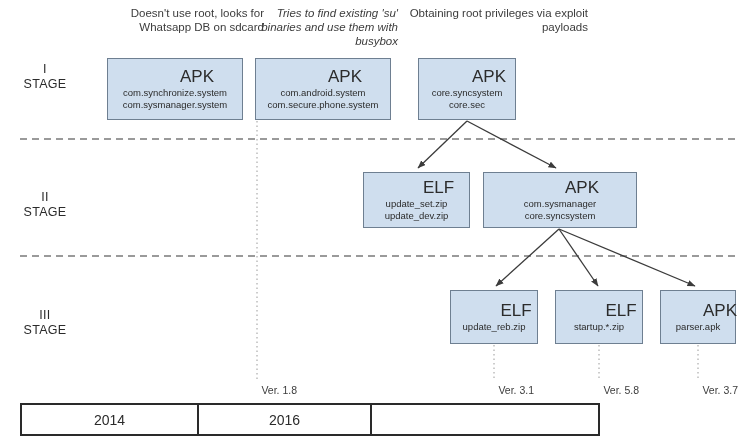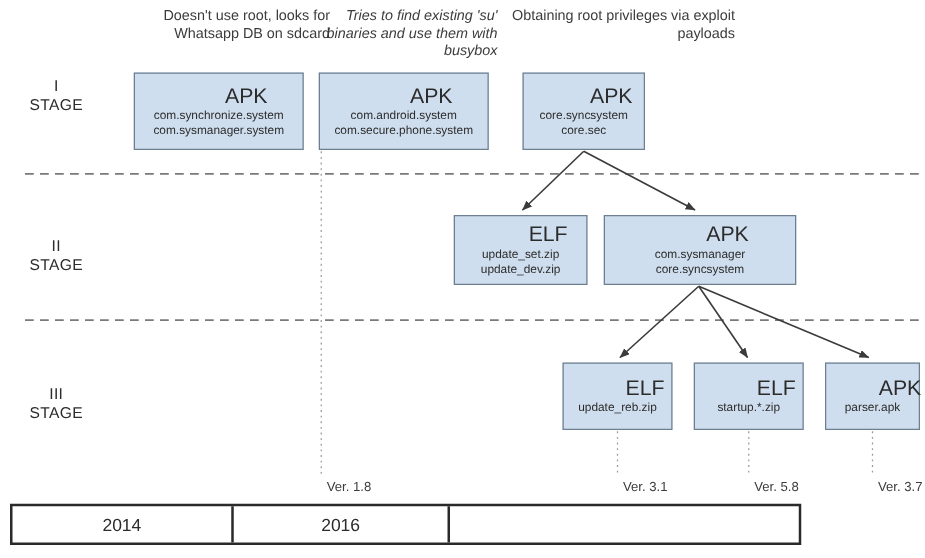--- a/index.html
+++ b/index.html
@@ -58,22 +58,22 @@
   .vlabel{
     position:absolute;
     font-size:10.5px;
     color:#3c3c3c;
     text-align:right;
     white-space:nowrap;
   }
 
   .timeline{
     position:absolute;
-    left:8px;top:403px;
-    width:633px;height:33px;
+    left:20px;top:403px;
+    width:580px;height:33px;
     border:2px solid #2a2a2a;
     box-sizing:border-box;
     display:flex;
   }
   .tl-cell{
     height:100%;
     box-sizing:border-box;
     display:flex;align-items:center;justify-content:center;
     font-size:14px;
     color:#2b2b2b;

